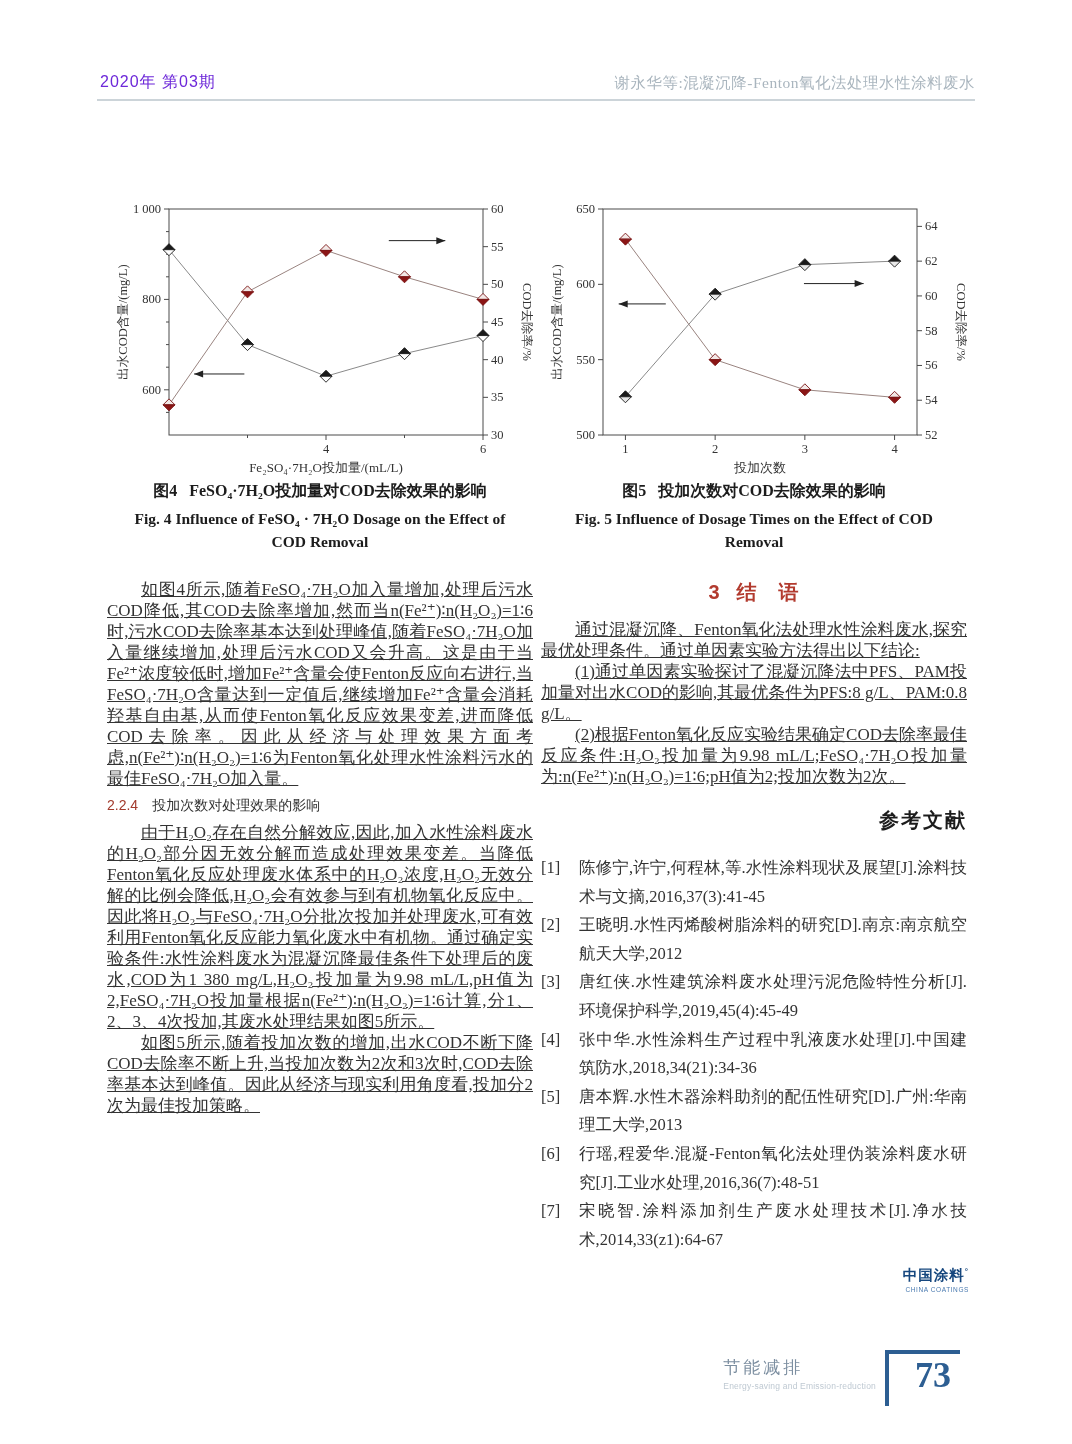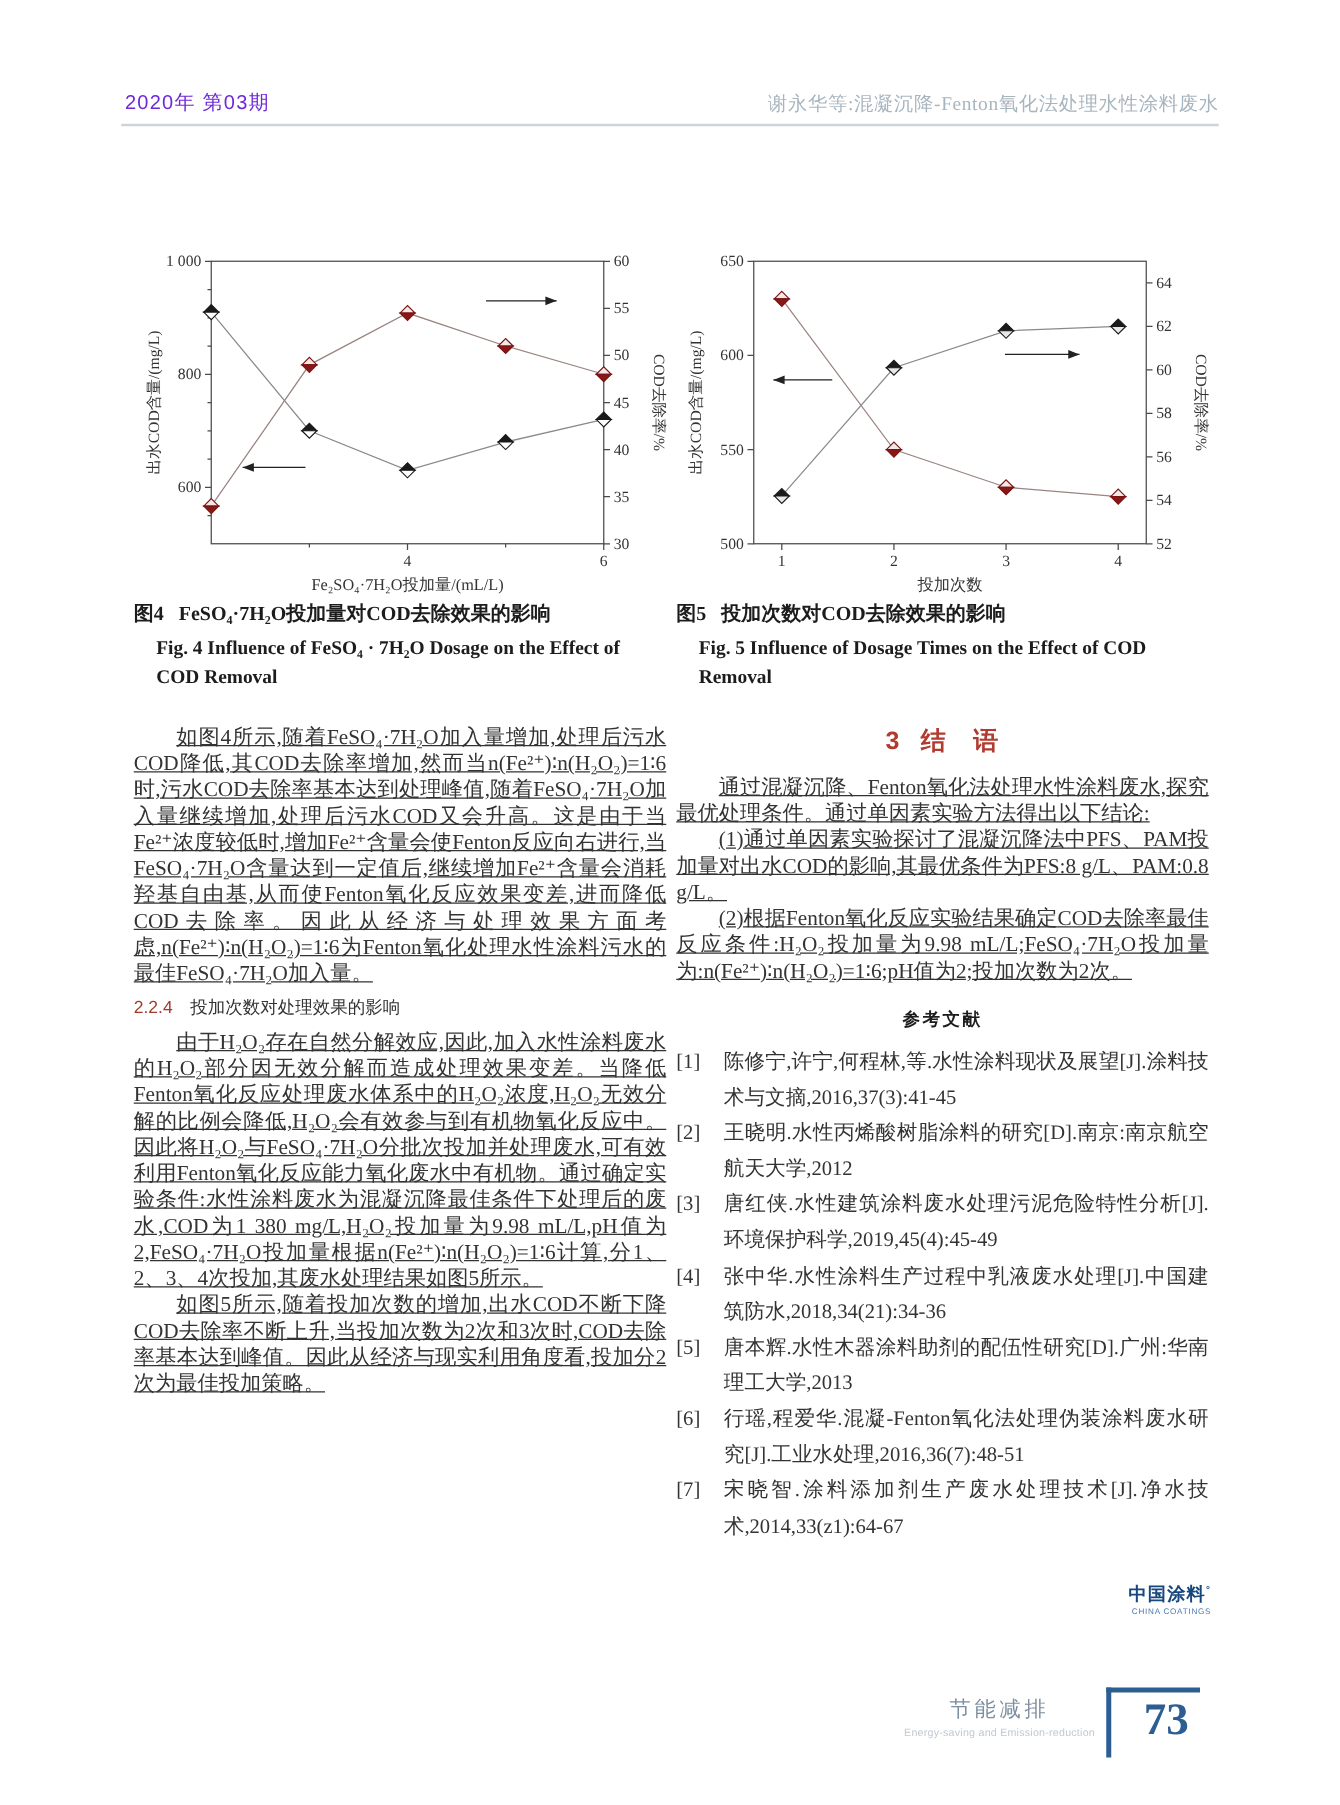--- a/index.html
+++ b/index.html
@@ -11,41 +11,41 @@
   
   .hdr-left{position:absolute;left:100px;top:72px;font-size:16px;color:#6d28d9;font-family:"Liberation Sans",sans-serif;letter-spacing:1px;}
   .hdr-right{position:absolute;right:97px;top:73px;font-size:15.5px;color:#a9b5be;letter-spacing:.5px;}
   .hdr-rule{position:absolute;left:97px;top:99px;width:878px;height:2px;background:#ccd4d9;}
   
   .col{position:absolute;top:193px;width:426px;}
   .col-left{left:107px;}
   .col-right{left:541px;}
   .chart{width:426px;height:288px;}
   .chart svg text{font-family:"Liberation Serif","DejaVu Serif",serif;fill:#333;}
-  .fig-caption{text-align:left;margin:0 0 26px 0;font-weight:bold;color:#1c1c1c;}
+  .fig-caption{text-align:center;margin:0 0 26px 0;font-weight:bold;color:#1c1c1c;}
   .cap-zh{font-size:16px;margin-bottom:5px;}
   .cap-label{margin-right:12px;}
   .cap-en{font-size:15.5px;line-height:23px;padding:0 18px;}
   p.body{font-size:17px;line-height:21px;text-align:justify;margin:0;text-indent:2em;text-decoration:underline;}
   .subheading{font-size:14px;line-height:31px;margin:1px 0;}
   .subheading .num{color:#a23a2c;margin-right:14px;font-family:"Liberation Sans",sans-serif;}
   .sec3{font-family:"Liberation Sans",sans-serif;font-weight:bold;color:#b23a2e;font-size:20px;margin:0 0 13px 0;letter-spacing:1px;text-align:center;}
   .sec3 .num{margin-right:16px;}
-  .refs-heading{text-align:center;font-weight:bold;font-size:14px;margin:20px 0 10px 0;color:#1c1c1c;letter-spacing:2px;}
+  .refs-heading{text-align:right;font-weight:bold;font-size:20px;margin:20px 0 20px 0;color:#1c1c1c;letter-spacing:2px;}
   .ref{display:flex;font-size:16.5px;line-height:28.6px;text-align:justify;}
   .ref-num{width:38px;flex:none;}
   .ref-text{flex:1;}
   
   .logo{position:absolute;left:873px;top:1266px;width:96px;text-align:right;font-family:"Liberation Sans",sans-serif;color:#16477e;}
   .logo-zh{font-size:14.5px;font-weight:bold;letter-spacing:1px;white-space:nowrap;}
   .logo-zh sup{font-size:8px;}
   .logo-en{font-size:6.5px;color:#4a7ab0;letter-spacing:.6px;margin-top:1px;}
   
   .footer{position:absolute;right:112px;top:1350px;display:flex;align-items:flex-start;}
-  .footer-text{text-align:center;margin-right:9px;margin-top:6px;font-family:"Liberation Sans",sans-serif;}
+  .footer-text{text-align:left;margin-right:9px;margin-top:6px;font-family:"Liberation Sans",sans-serif;}
   .footer-zh{font-size:17px;color:#7c8ea0;letter-spacing:3px;}
   .footer-en{font-size:8.5px;color:#bfc9d2;margin-top:2px;letter-spacing:.2px;}
   .page-num{border-top:4px solid #2d5e92;border-left:4px solid #2d5e92;padding:0 9px 10px 26px;color:#2d5e92;font-weight:bold;font-size:36px;font-family:"Liberation Serif",serif;}
 </style>
 </head>
 <body>
 
 <div class="hdr-left">2020年 第03期</div>
 <div class="hdr-right">谢永华等:混凝沉降-Fenton氧化法处理水性涂料废水</div>
 <div class="hdr-rule"></div>

